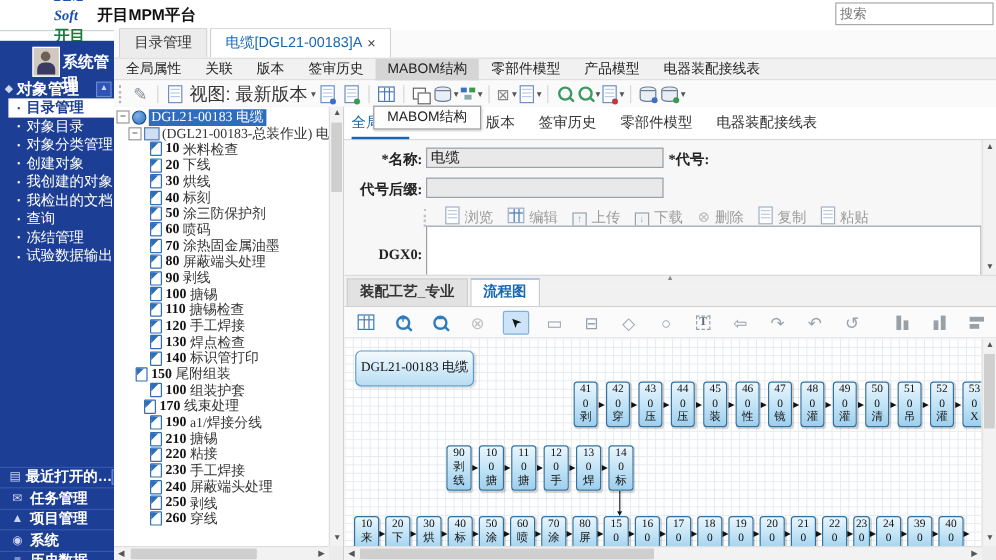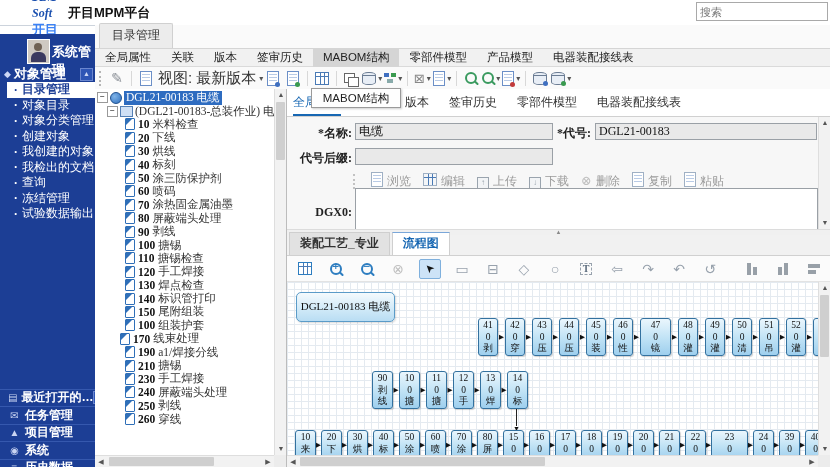--- a/index.html
+++ b/index.html
@@ -3,21 +3,21 @@
 <meta charset="utf-8">
 <style>
   html,body{margin:0;padding:0;}
   body{width:830px;height:467px;position:relative;overflow:hidden;background:#fff;
        font-family:"Liberation Sans","DejaVu Sans",sans-serif;font-size:12px;color:#222;}
   
   .topbar{position:absolute;left:0;top:0;width:830px;height:25px;background:#fff;border-bottom:1px solid #ccd3dc;display:flex;align-items:center;}
   .logo{margin-left:30px;display:flex;align-items:baseline;white-space:nowrap;flex-direction:column;}
   .logo .km{font:italic bold 17px "Liberation Serif",serif;color:#1a4fae;letter-spacing:-1px;}
   .logo .soft{font:italic bold 12px "Liberation Serif",serif;color:#1a4fae;margin-left:1px;}
-  .logo .kaimu{font-weight:bold;font-size:13px;color:#3b82f6;margin-left:2px;}
+  .logo .kaimu{font-weight:bold;font-size:13px;color:#15803d;margin-left:15px;}
   .platform{font-weight:bold;font-size:13px;color:#111;margin-left:10px;}
   .search{position:absolute;right:2px;top:2px;width:130px;height:17px;border:1px solid #a9a9a9;background:#fff;}
   .search input{border:none;outline:none;width:100%;height:100%;font-size:11px;padding:0 3px;box-sizing:border-box;background:transparent;}
   
   .sidebar{position:absolute;left:0;top:34px;width:95px;height:442px;background:#1c3e95;color:#fff;overflow:hidden;}
   .avatar{position:absolute;left:27px;top:5px;width:21px;height:23px;background:#cfc9c2;border:1px solid #fff;}
   .avatar::after{content:'';position:absolute;left:6px;top:3px;width:8px;height:8px;border-radius:50%;background:#6f6154;}
   .avatar::before{content:'';position:absolute;left:3px;top:12px;width:15px;height:10px;border-radius:6px 6px 0 0;background:#3c3a60;}
   .sb-header{position:absolute;left:52px;top:9px;font-weight:bold;font-size:13px;}
   .sb-section{position:absolute;left:4px;top:31px;right:2px;display:flex;align-items:center;font-weight:bold;font-size:13px;}
@@ -219,20 +219,24 @@
        <span>历史数据</span>
        </div>
     </div>
 </div>
 
 <div class="main">
   <div class="doc-tabs">
       <div class="dtab">
        <span>目录管理</span>
        </div>
+      <div class="dtab active">
+       <span>电缆[DGL21-00183]A</span>
+       <span class="closex">×</span>
+      </div>
     </div>
   <div class="mode-tabs">
       <div class="mtab">
        <span>全局属性</span>
        </div>
       <div class="mtab">
        <span>关联</span>
        </div>
       <div class="mtab">
        <span>版本</span>
@@ -397,21 +401,21 @@
           <div class="trow" style="padding-left:30px">
        <span class="tic-doc"></span>
        <span class="tnum">130</span>
        <span class="tname">焊点检查</span>
           </div>
           <div class="trow" style="padding-left:30px">
        <span class="tic-doc"></span>
        <span class="tnum">140</span>
        <span class="tname">标识管打印</span>
           </div>
-          <div class="trow" style="padding-left:30px">
+          <div class="trow" style="padding-left:18px">
        <span class="tic-doc"></span>
        <span class="tnum">150</span>
        <span class="tname">尾附组装</span>
           </div>
           <div class="trow" style="padding-left:30px">
        <span class="tic-doc"></span>
        <span class="tnum">100</span>
        <span class="tname">组装护套</span>
           </div>
           <div class="trow" style="padding-left:25px">
@@ -421,20 +425,25 @@
           </div>
           <div class="trow" style="padding-left:30px">
        <span class="tic-doc"></span>
        <span class="tnum">190</span>
        <span class="tname">a1/焊接分线</span>
           </div>
           <div class="trow" style="padding-left:30px">
        <span class="tic-doc"></span>
        <span class="tnum">210</span>
        <span class="tname">搪锡</span>
+          </div>
+          <div class="trow" style="padding-left:30px">
+       <span class="tic-doc"></span>
+       <span class="tnum">220</span>
+       <span class="tname">粘接</span>
           </div>
           <div class="trow" style="padding-left:30px">
        <span class="tic-doc"></span>
        <span class="tnum">230</span>
        <span class="tname">手工焊接</span>
           </div>
           <div class="trow" style="padding-left:30px">
        <span class="tic-doc"></span>
        <span class="tnum">240</span>
        <span class="tname">屏蔽端头处理</span>
@@ -482,21 +491,20 @@
        </div>
           <div class="ptab">
        <span>电器装配接线表</span>
        </div>
         </div>
 
       <div class="form">
         <span class="flabel" style="left:0;top:8px;">*名称:</span>
         <input class="finput" style="left: 68px; top: 6px; width: 198px;" readonly="" value="电缆">
         <span class="flabel" style="left:258px;top:8px;width:46px;">*代号:</span>
-        <input class="finput" style="left: 308px; top: 6px; width: 222px;" readonly="" value="DGL21-00183">
         <span class="flabel" style="left:0;top:33px;">代号后缀:</span>
         <input class="finput" style="left: 68px; top: 31px; width: 198px;" readonly="" value="">
         <div class="fbtns">
             <span class="fgrip"></span>
             <span class="fbtn">
        <span><span class="i-doc"></span></span>
        <span>浏览</span>
             </span>
             <span class="fbtn">
        <span><span class="i-grid"></span></span>
@@ -611,21 +619,21 @@
               <div class="fnode" style="width:20px;height:38px">42<br>0<br>穿</div>
               <span class="farw" style="width:7px;height:38px">▶</span>
               <div class="fnode" style="width:20px;height:38px">43<br>0<br>压</div>
               <span class="farw" style="width:7px;height:38px">▶</span>
               <div class="fnode" style="width:20px;height:38px">44<br>0<br>压</div>
               <span class="farw" style="width:7px;height:38px">▶</span>
               <div class="fnode" style="width:20px;height:38px">45<br>0<br>装</div>
               <span class="farw" style="width:7px;height:38px">▶</span>
               <div class="fnode" style="width:20px;height:38px">46<br>0<br>性</div>
               <span class="farw" style="width:7px;height:38px">▶</span>
-              <div class="fnode" style="width:31px;height:38px">47<br>0<br>镜</div>
+              <div class="fnode" style="width:20px;height:38px">47<br>0<br>镜</div>
               <span class="farw" style="width:7px;height:38px">▶</span>
               <div class="fnode" style="width:20px;height:38px">48<br>0<br>灌</div>
               <span class="farw" style="width:7px;height:38px">▶</span>
               <div class="fnode" style="width:20px;height:38px">49<br>0<br>灌</div>
               <span class="farw" style="width:7px;height:38px">▶</span>
               <div class="fnode" style="width:20px;height:38px">50<br>0<br>清</div>
               <span class="farw" style="width:7px;height:38px">▶</span>
               <div class="fnode" style="width:20px;height:38px">51<br>0<br>吊</div>
               <span class="farw" style="width:7px;height:38px">▶</span>
               <div class="fnode" style="width:20px;height:38px">52<br>0<br>灌</div>
@@ -671,21 +679,21 @@
               <div class="fnode" style="width:21px;height:30px">18<br>0</div>
               <span class="farw" style="width:5px;height:30px">▶</span>
               <div class="fnode" style="width:21px;height:30px">19<br>0</div>
               <span class="farw" style="width:5px;height:30px">▶</span>
               <div class="fnode" style="width:21px;height:30px">20<br>0</div>
               <span class="farw" style="width:5px;height:30px">▶</span>
               <div class="fnode" style="width:21px;height:30px">21<br>0</div>
               <span class="farw" style="width:5px;height:30px">▶</span>
               <div class="fnode" style="width:21px;height:30px">22<br>0</div>
               <span class="farw" style="width:5px;height:30px">▶</span>
-              <div class="fnode" style="width:37px;height:30px">23<br>0</div>
+              <div class="fnode" style="width:14px;height:30px">23<br>0</div>
               <span class="farw" style="width:5px;height:30px">▶</span>
               <div class="fnode" style="width:21px;height:30px">24<br>0</div>
               <span class="farw" style="width:5px;height:30px">▶</span>
               <div class="fnode" style="width:21px;height:30px">39<br>0</div>
               <span class="farw" style="width:5px;height:30px">▶</span>
               <div class="fnode" style="width:21px;height:30px">40<br>0</div>
               <span class="farw" style="width:5px;height:30px">▶</span>
             </div>
           </div>
         <div class="vscroll" style="top:0;bottom:12px;">

